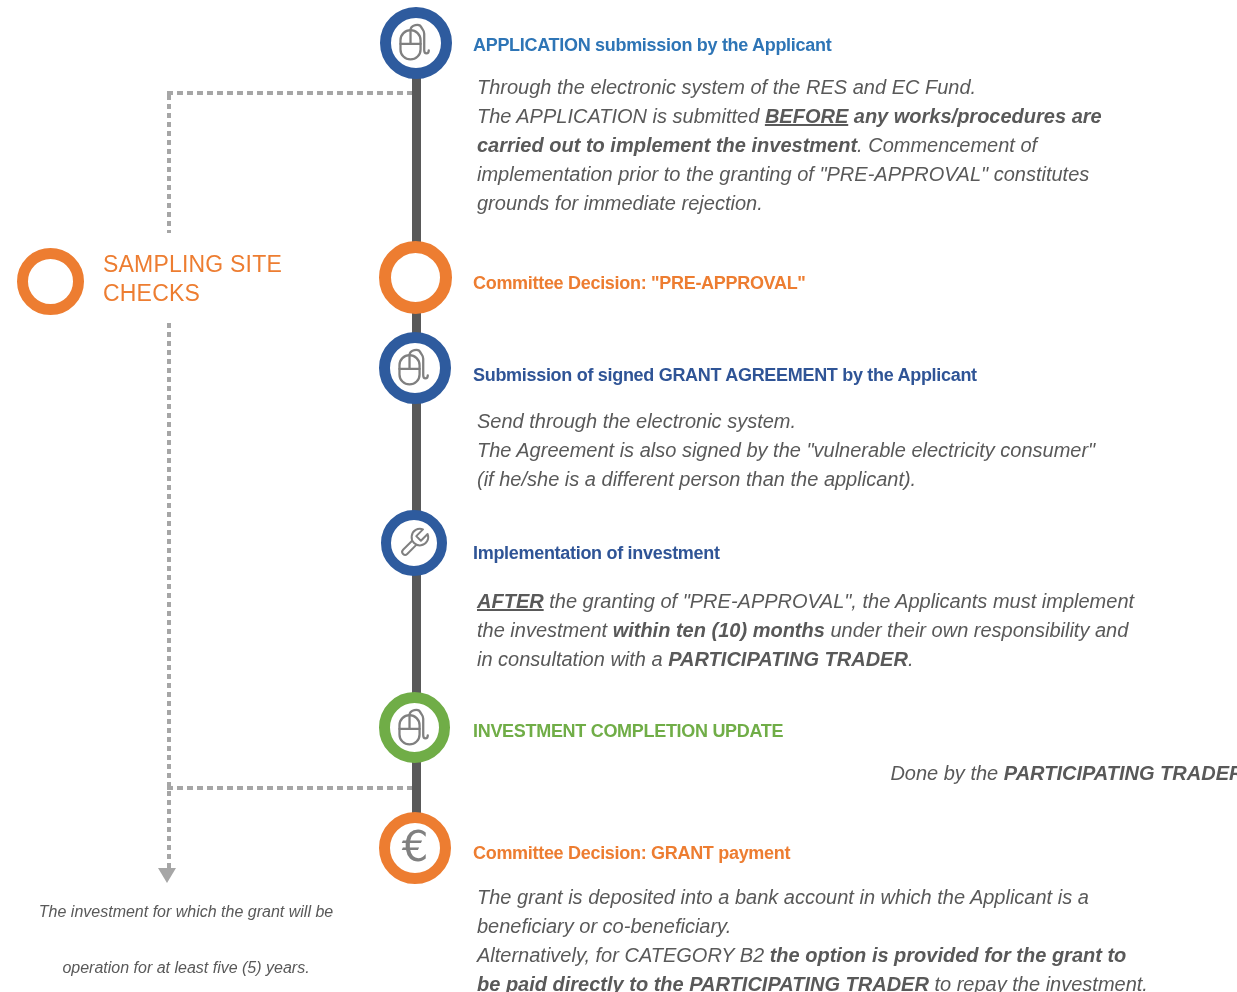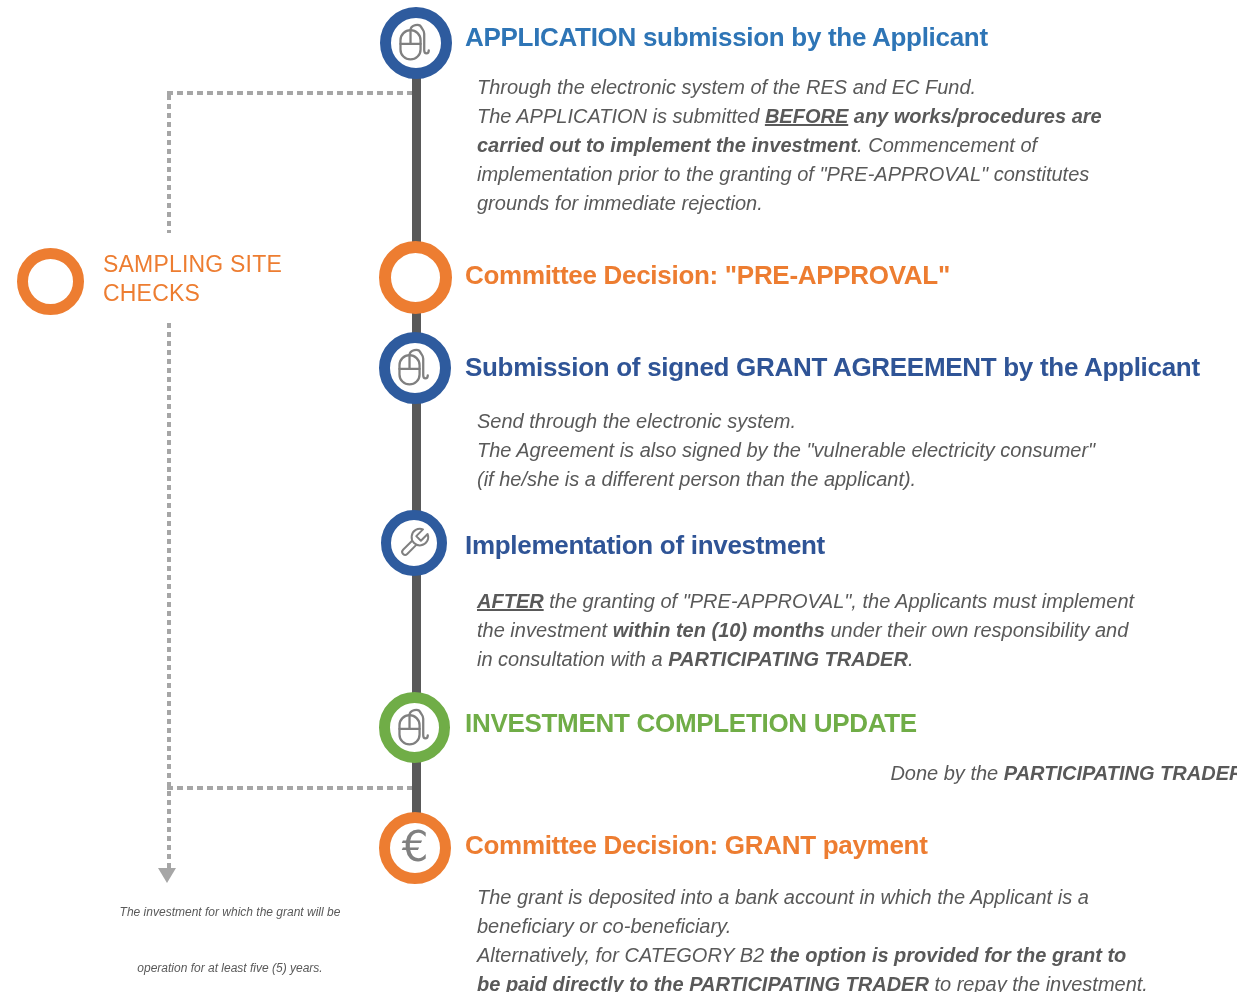--- a/index.html
+++ b/index.html
@@ -30,39 +30,39 @@
   .v2{left:167px;top:323px;height:545px;}
   .h2{left:167px;top:786px;width:246px;}
   .arrow{position:absolute;left:158px;top:868px;width:0;height:0;
          border-left:9px solid transparent;border-right:9px solid transparent;
          border-top:15px solid var(--dot_gray);}
   
   .sampling-ring{left:17px;top:248px;width:67px;height:67px;border:11px solid var(--orange);}
   .sampling-label{position:absolute;left:103px;top:250px;width:200px;color:var(--orange);
                   font-size:23px;line-height:29px;font-weight:400;letter-spacing:.2px;}
   
-  .title{position:absolute;left:465px;margin:0;font-size:26px;font-weight:bold;
+  .title{position:absolute;left:465px;margin:8px;font-size:18px;font-weight:bold;
          letter-spacing:-0.3px;line-height:34px;white-space:nowrap;}
   .body{position:absolute;left:465px;margin:12px;width:772px;color:var(--text_gray);
         font-size:20px;font-style:italic;line-height:29px;white-space:nowrap;}
   .body b{font-weight:bold;}
   .u{text-decoration:underline;}
   .c-lblue{color:var(--blue_title);}
   .c-navy{color:var(--navy_title);}
   .c-orange{color:var(--orange);}
   .c-green{color:var(--green);}
   .t1{top:20px;}  .b1{top:61px;}
   .t2{top:258px;}
   .t3{top:350px;} .b3{top:395px;}
   .t4{top:528px;} .b4{top:575px;}
   .t5{top:706px;} .b5{top:747px;text-align:right;}
   .t6{top:828px;} .b6{top:871px;}
   
   .footnote{position:absolute;left:2px;top:898px;width:368px;text-align:center;
-            color:var(--text_gray);font-size:12px;font-style:italic;line-height:28px;margin-left:44px;}
+            color:var(--text_gray);font-size:16px;font-style:italic;line-height:28px;}
 </style>
 </head>
 <body>
 
 <div class="canvas">
 
   <div class="dot-h h1"></div>
   <div class="dot-v v1"></div>
   <div class="dot-v v2"></div>
   <div class="dot-h h2"></div>

